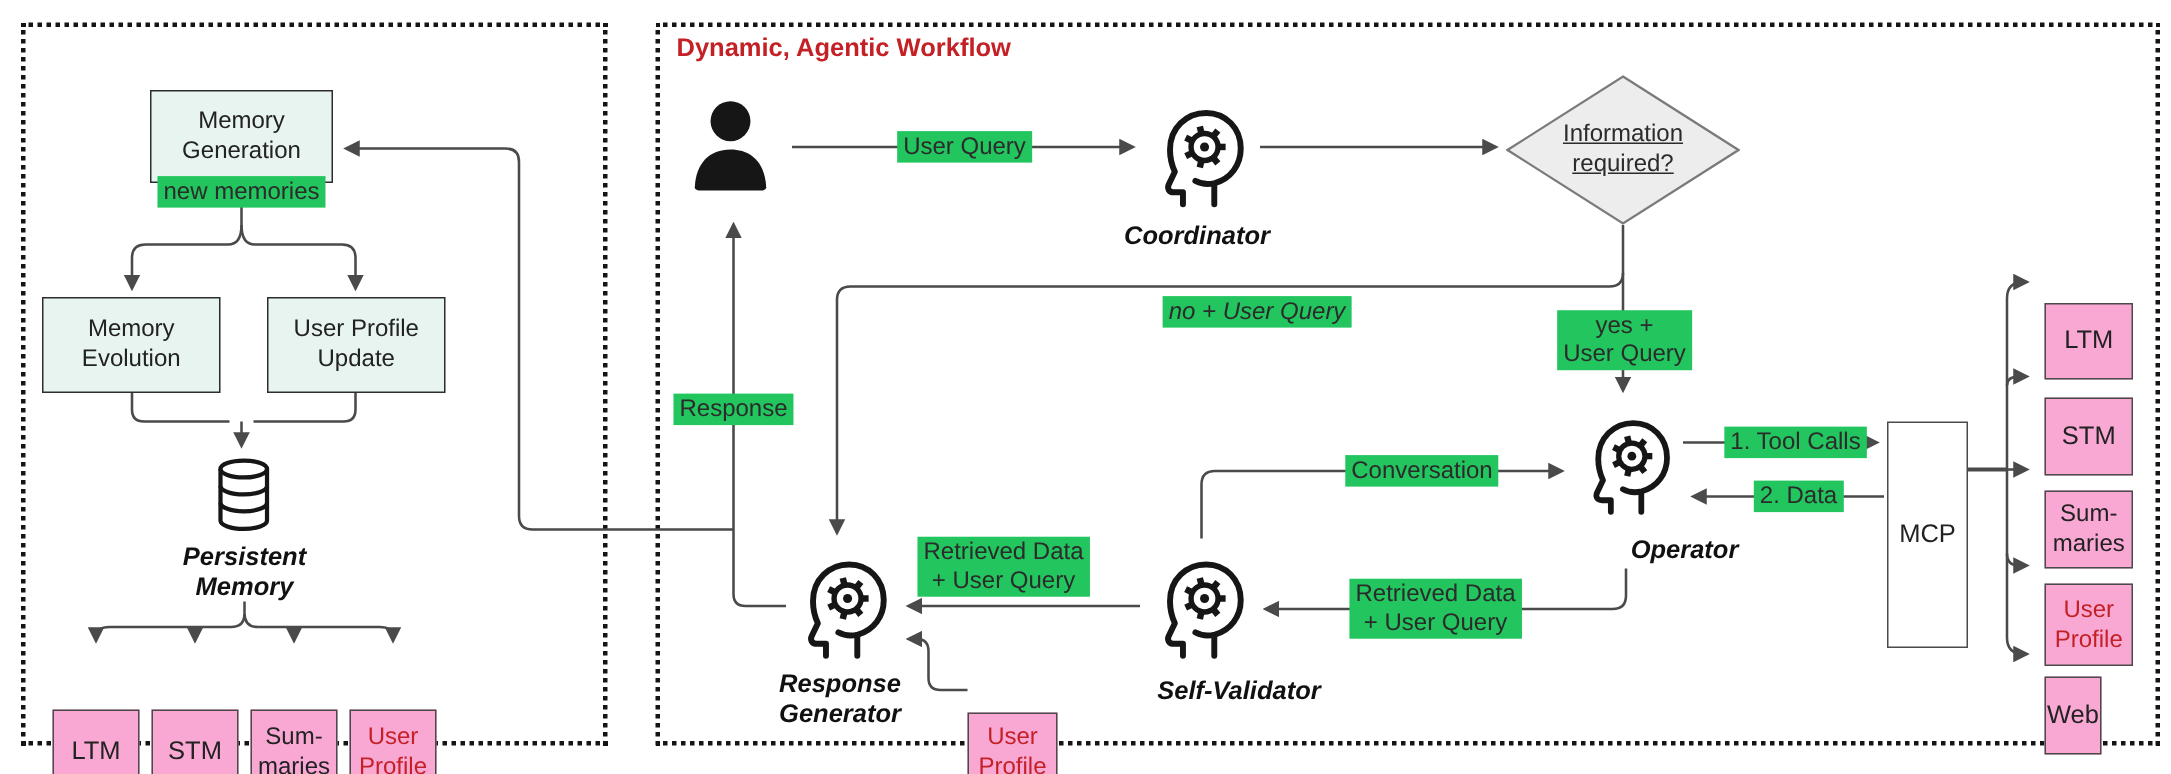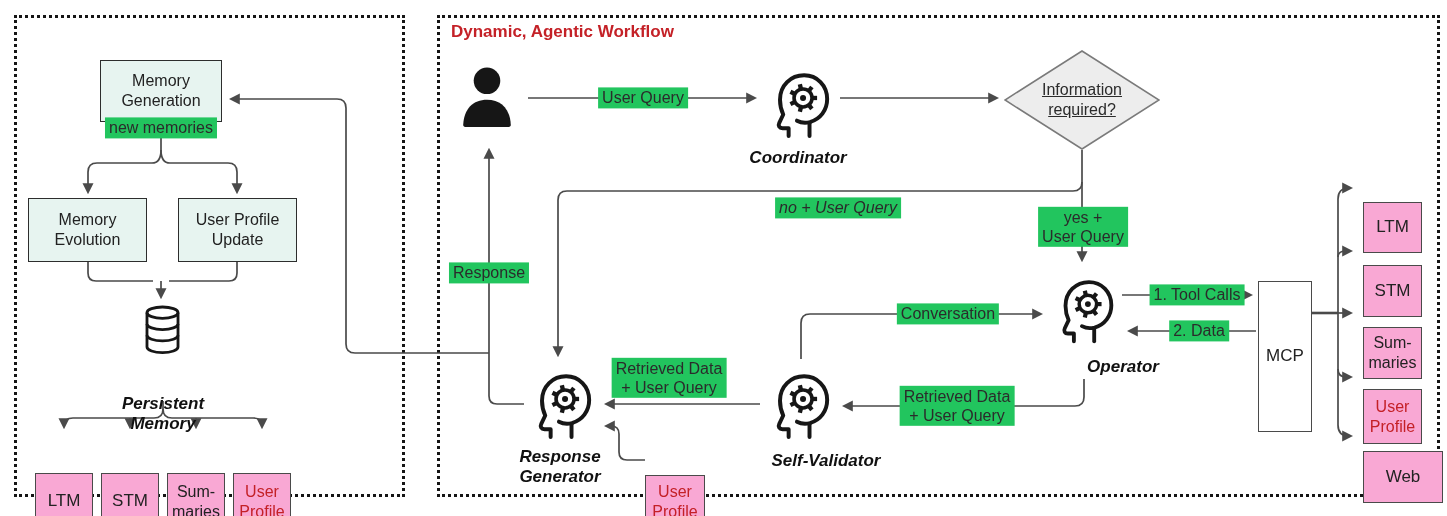--- a/index.html
+++ b/index.html
@@ -125,21 +125,21 @@
   <div class="node-box mint" style="left:28px;top:198px;width:119px;height:64px;">Memory
 Evolution</div>
 
   <div class="node-box mint" style="left:178px;top:198px;width:119px;height:64px;">User Profile
 Update</div>
 
   <svg class="icon" style="left:139px;top:303px;" width="47" height="56">
       <use href="#sym-db"></use>
     </svg>
 
-  <div class="lbl name redtxt" style="left:163px;top:382px;margin-top:32px;">Persistent
+  <div class="lbl name redtxt" style="left:163px;top:382px;">Persistent
 Memory</div>
 
   <div class="node-box cream" style="left:35px;top:433px;width:58px;height:57px;font-size:17px;">LTM</div>
   <div class="node-box cream" style="left:101px;top:433px;width:58px;height:57px;font-size:17px;">STM</div>
   <div class="node-box cream" style="left:167px;top:433px;width:58px;height:57px;">Sum-
 maries</div>
   <div class="node-box cream redtxt" style="left:233px;top:433px;width:58px;height:57px;">User
 Profile</div>
 
 
@@ -177,21 +177,21 @@
   <div class="lbl bg" style="left:1199px;top:331px;">2. Data</div>
 
   <div class="node-box plain" style="left:1258px;top:237px;width:54px;height:151px;font-size:17px;">MCP</div>
 
   <div class="node-box cream" style="left:1363px;top:162px;width:59px;height:51px;font-size:17px;">LTM</div>
   <div class="node-box cream" style="left:1363px;top:225px;width:59px;height:52px;font-size:17px;">STM</div>
   <div class="node-box cream" style="left:1363px;top:287px;width:59px;height:52px;">Sum-
 maries</div>
   <div class="node-box cream redtxt" style="left:1363px;top:349px;width:59px;height:55px;">User
 Profile</div>
-  <div class="node-box cream" style="left:1363px;top:411px;width:80px;height:52px;font-size:17px;">Web</div>
+  <div class="node-box cream" style="left:1363px;top:411px;width:38px;height:52px;font-size:17px;">Web</div>
 
   <div class="lbl bg" style="left:948px;top:314px;">Conversation</div>
 
   <div class="lbl bg" style="left:957px;top:406px;">Retrieved Data
 + User Query</div>
 
   <svg class="icon" style="left:762px;top:361px;" width="72" height="86">
       <use href="#sym-head"></use>
     </svg>
   <div class="lbl name" style="left:800px;top:461px;margin-left:26px;">Self-Validator</div>

